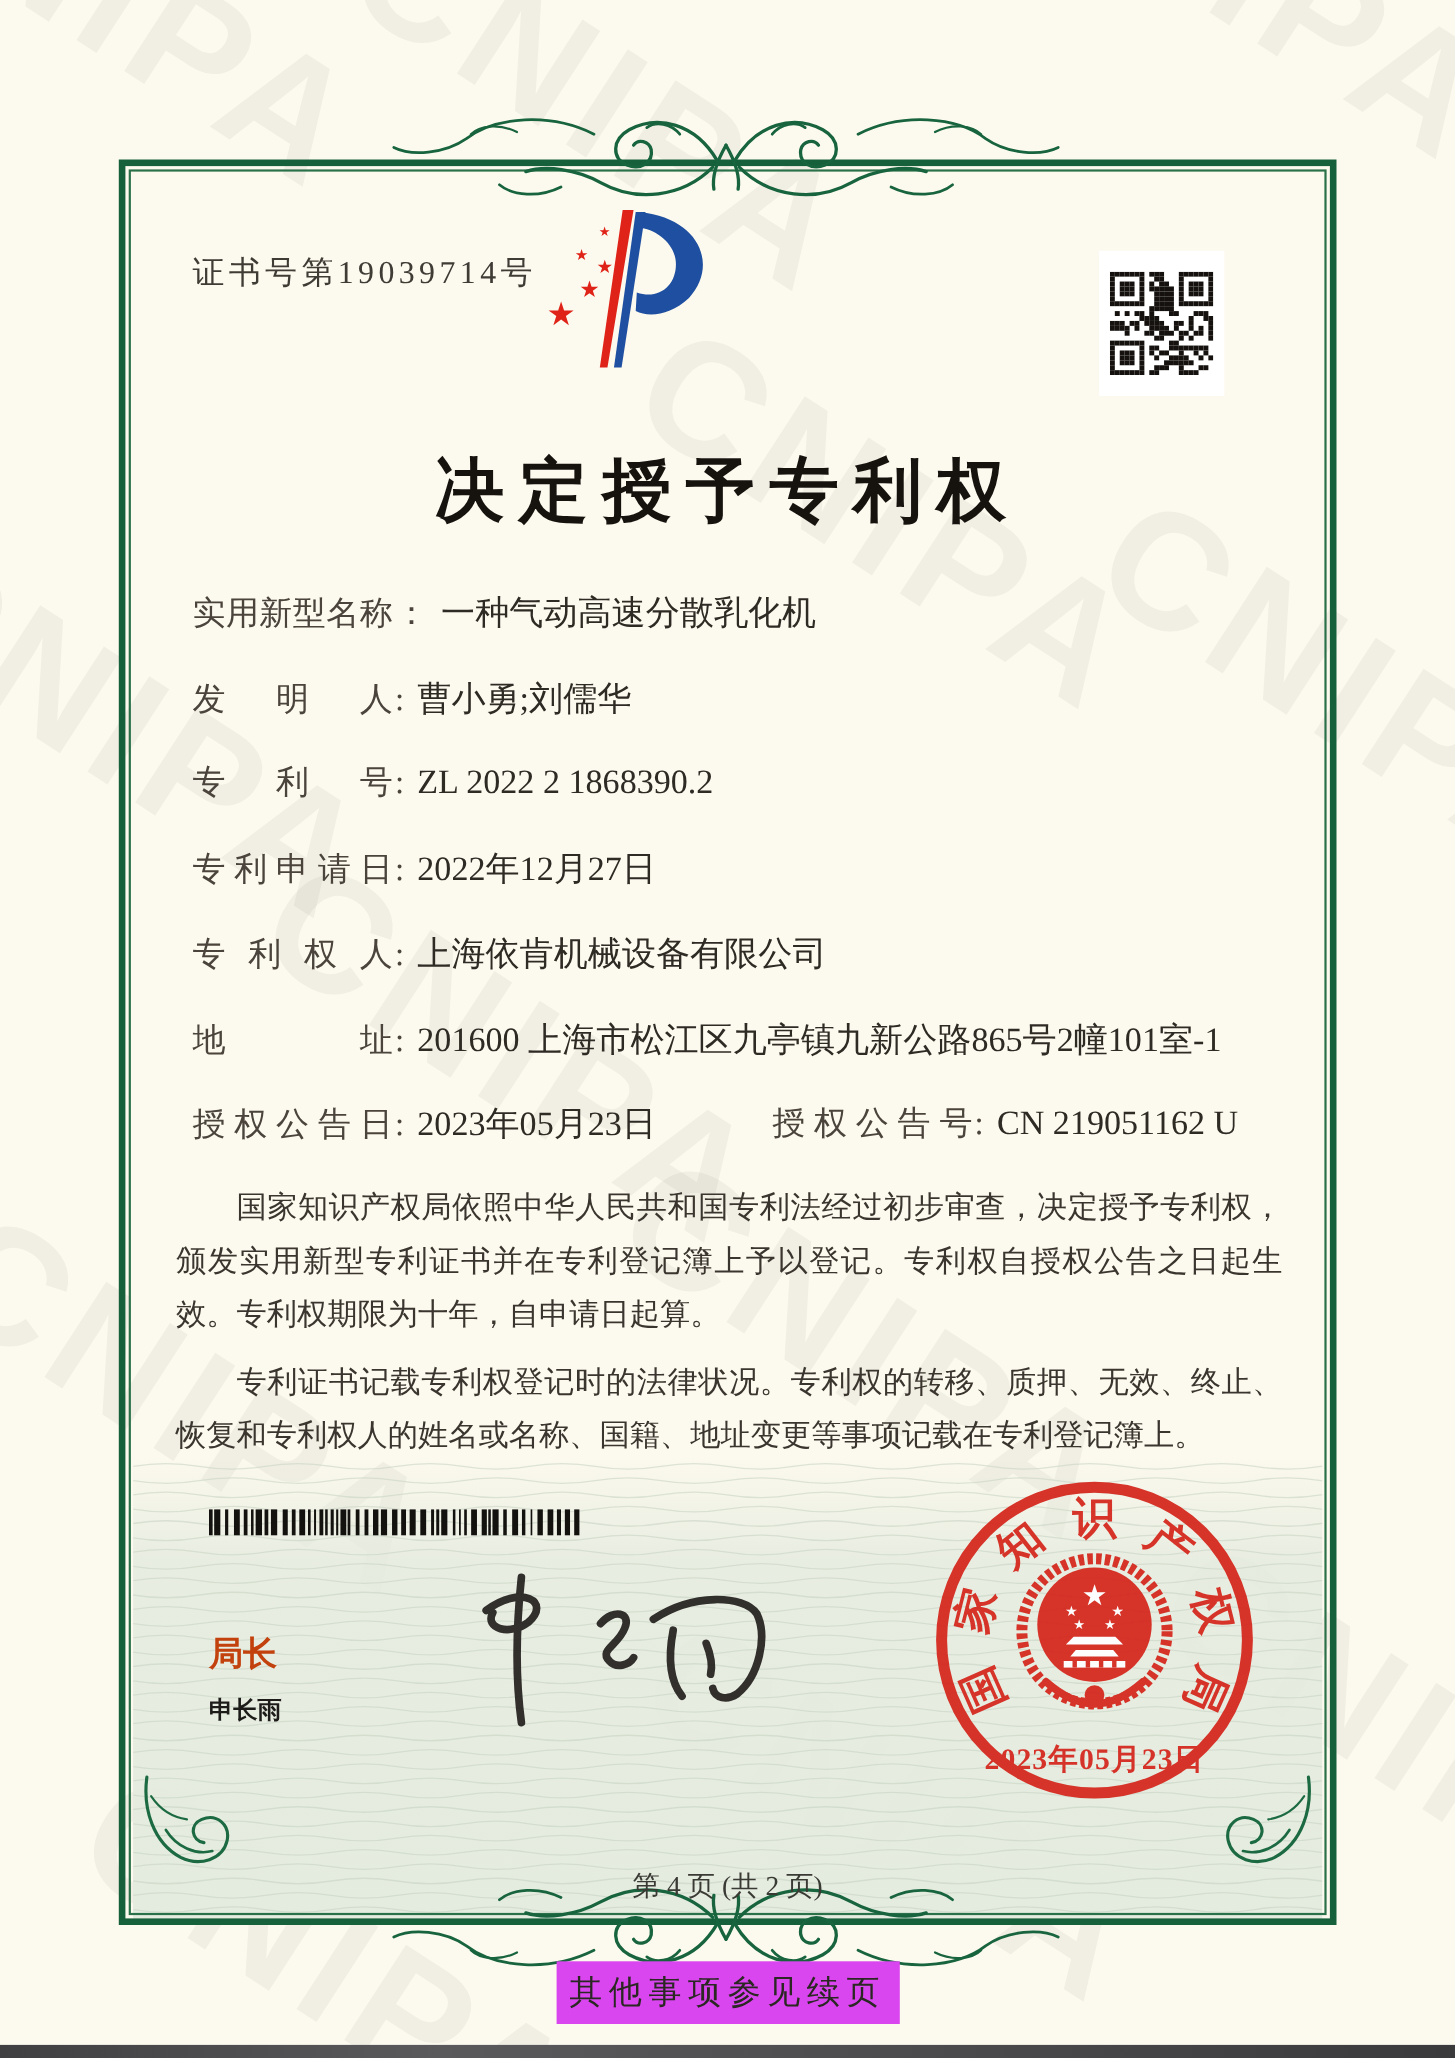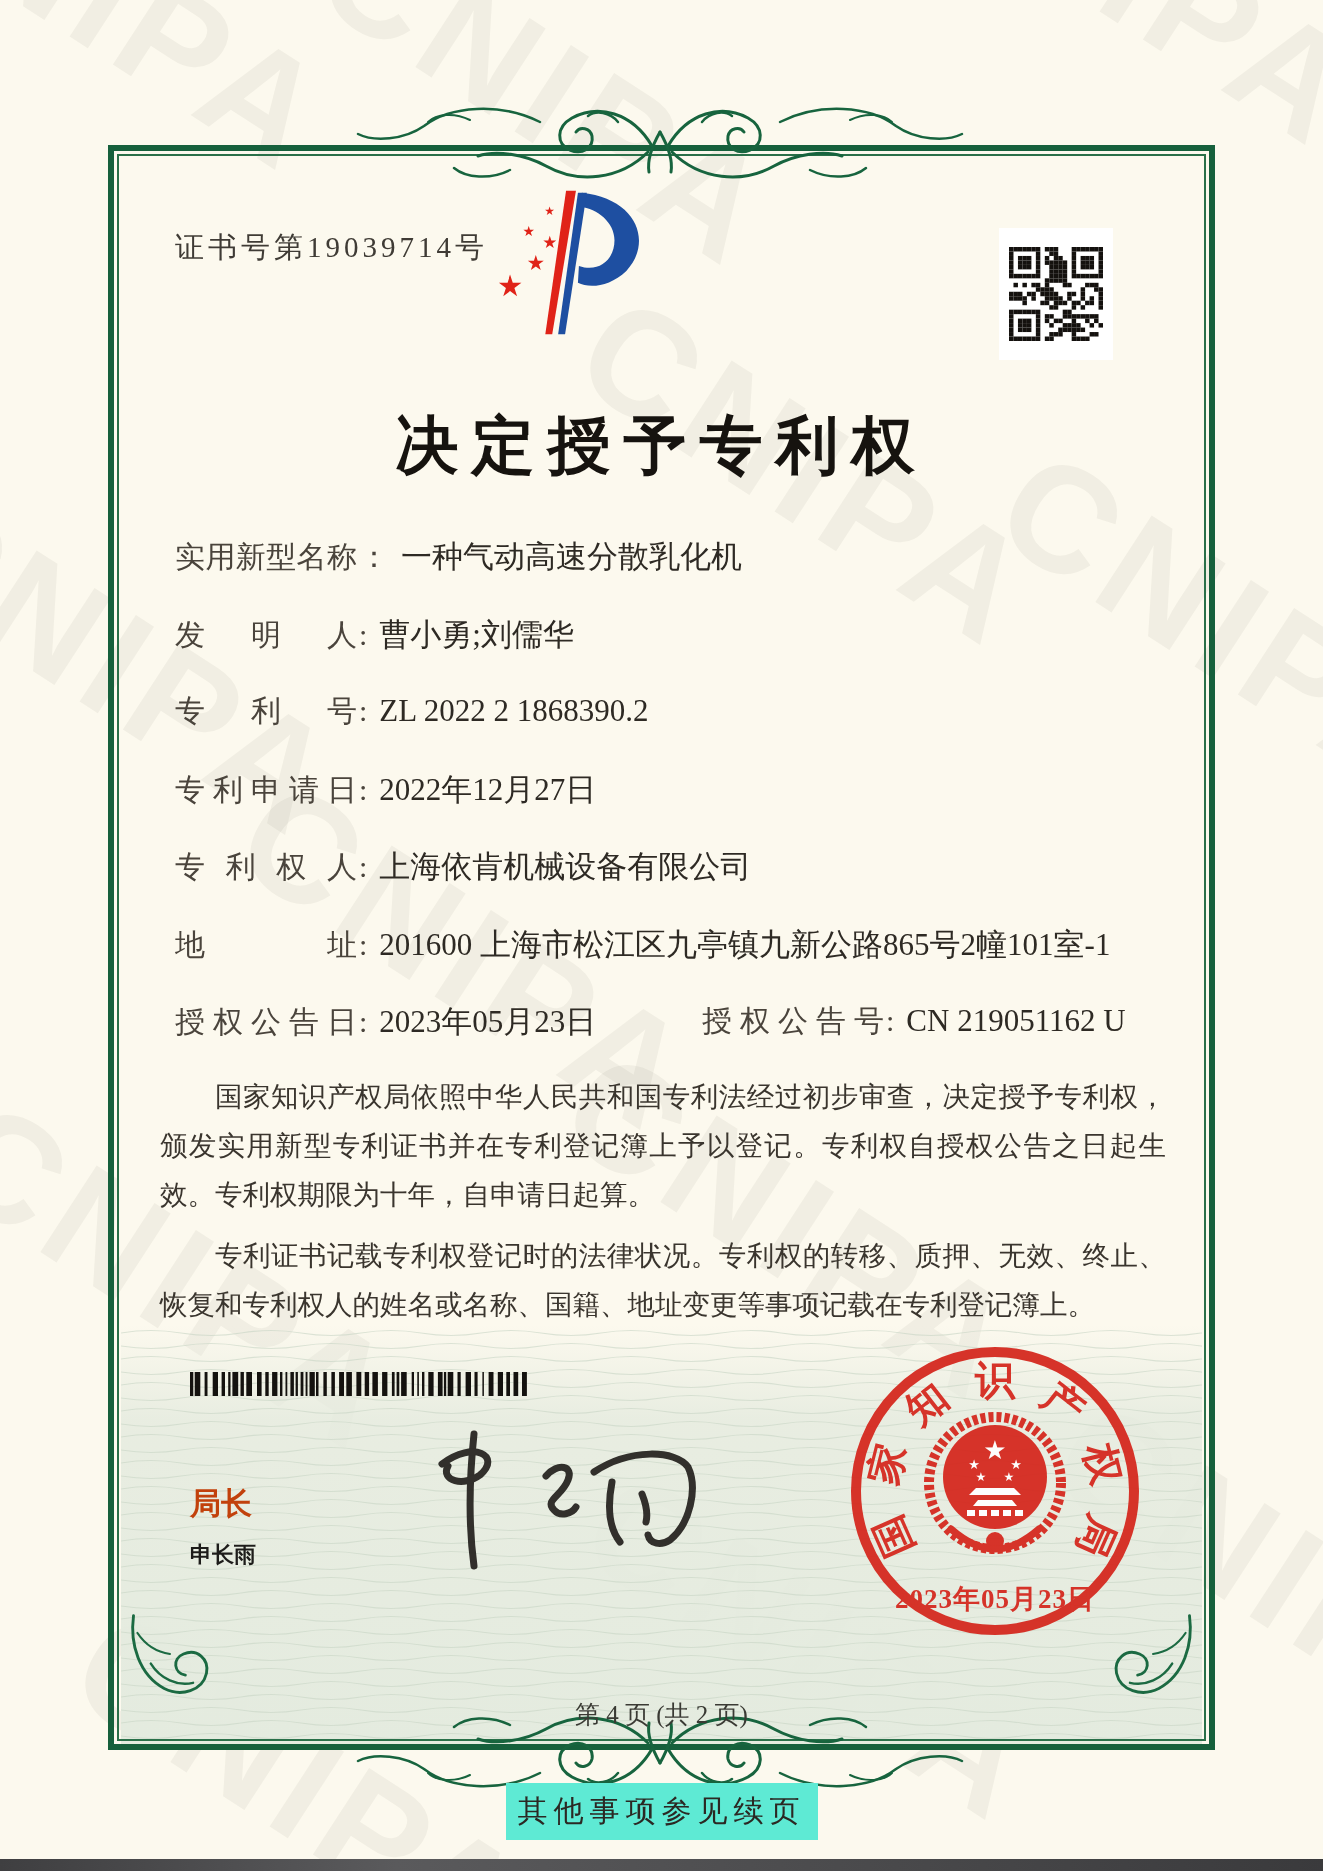--- a/index.html
+++ b/index.html
@@ -62,21 +62,21 @@
   .seal-arc span:nth-child(4){transform:translate(-50%,-50%) rotate(0deg) translateY(-111px);}
   .seal-arc span:nth-child(5){transform:translate(-50%,-50%) rotate(38deg) translateY(-111px);}
   .seal-arc span:nth-child(6){transform:translate(-50%,-50%) rotate(76deg) translateY(-111px);}
   .seal-arc span:nth-child(7){transform:translate(-50%,-50%) rotate(114deg) translateY(-111px);}
   .seal-emblem{position:absolute;left:64px;top:56px;}
   .seal-date{position:absolute;left:0;top:234px;width:100%;text-align:center;font-size:27px;
       font-weight:bold;color:#d5281e;letter-spacing:1px;}
   
   .page-num{position:absolute;left:0;top:1698px;width:100%;text-align:center;font-size:25px;
       color:#3a3a34;z-index:5;}
-  .note-box{position:absolute;left:50%;top:1783px;transform:translateX(-50%);background:#5eead4;
+  .note-box{position:absolute;left:50%;top:1783px;transform:translateX(-50%);background:#d946ef;
       padding:8px 12px;font-size:30px;letter-spacing:6px;color:#2b2823;z-index:5;white-space:nowrap;}
   .bottom-strip{position:absolute;left:0;bottom:0;width:100%;height:12px;z-index:7;
       background:linear-gradient(90deg,#3f3f41,#5a5a5c 30%,#48484a 70%,#3a3a3c);}
 </style>
 </head>
 <body>
 
 <div class="page">
 
   <span class="wm" style="left:-150px;top:-90px;">CNIPA</span>

